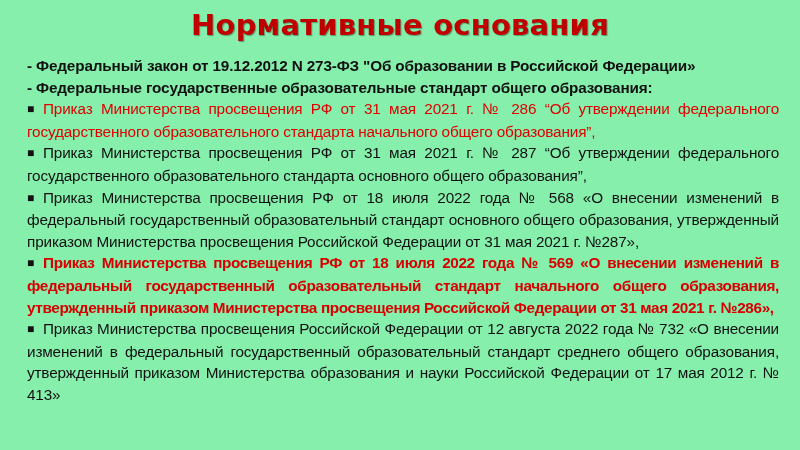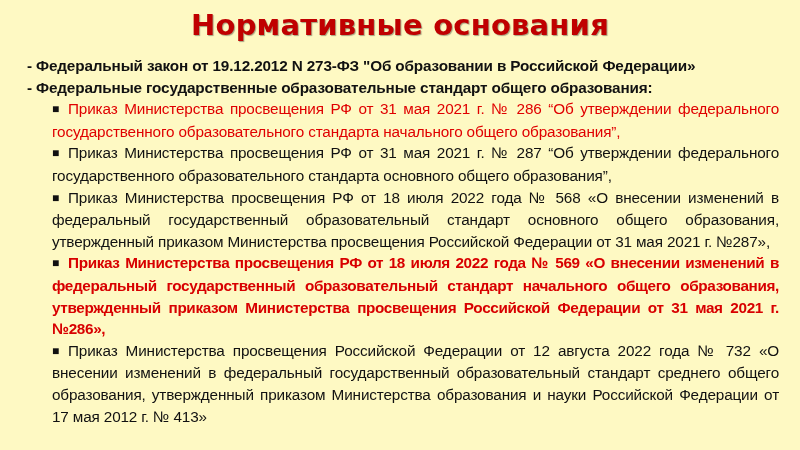--- a/index.html
+++ b/index.html
@@ -11,21 +11,21 @@
       width: 800px;
       height: 450px;
       overflow: hidden;
       position: relative;
       font-family: "Liberation Sans", "DejaVu Sans", sans-serif;
     }
     .slide {
       position: absolute;
       left: 0; top: 0;
       width: 800px; height: 450px;
-      background: #fef9c3;
+      background: #86efac;
     }
     .title {
       position: absolute;
       left: 0; top: 8px;
       width: 800px;
       text-align: center;
       font-family: "DejaVu Sans", "Liberation Sans", sans-serif;
       font-weight: bold;
       font-size: 29px;
       letter-spacing: 0.2px;
@@ -44,21 +44,20 @@
       letter-spacing: -0.15px;
     }
     .line-bold {
       font-weight: bold;
       color: #111111;
       white-space: nowrap;
     }
     .item {
       text-align: justify;
       text-align-last: left;
-      margin-left: 25px;
     }
     .bullet {
       color: #111111;
       font-size: 12px;
       display: inline-block;
       width: 16px;
       vertical-align: 1px;
     }
     .red { color: #e00000; }
     .red-strong { color: #d80000; font-weight: bold; letter-spacing: -0.35px; }

